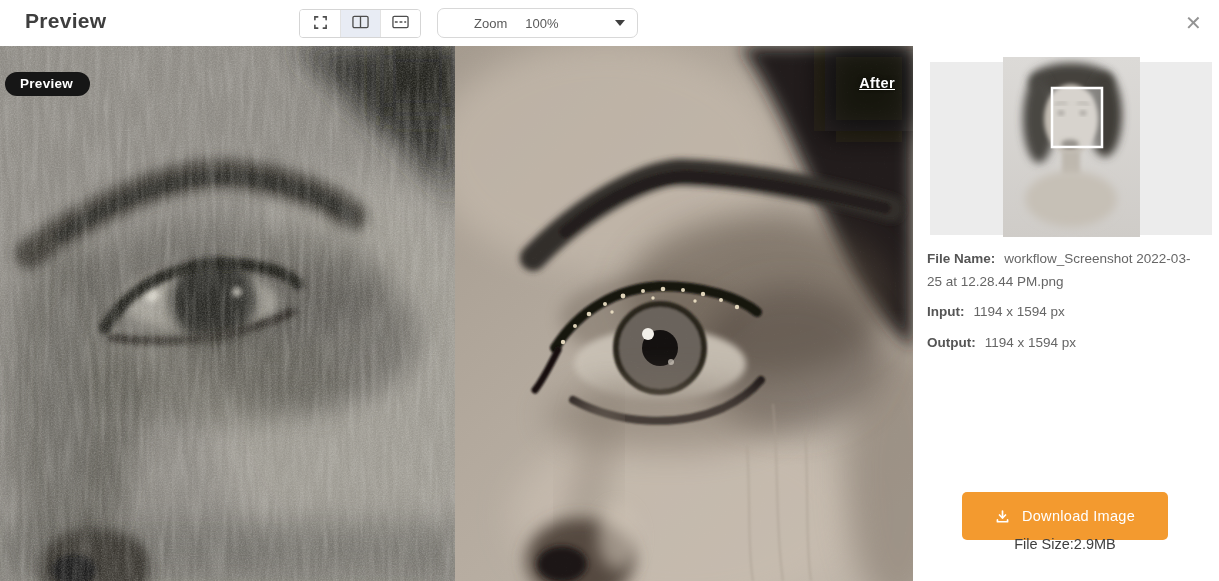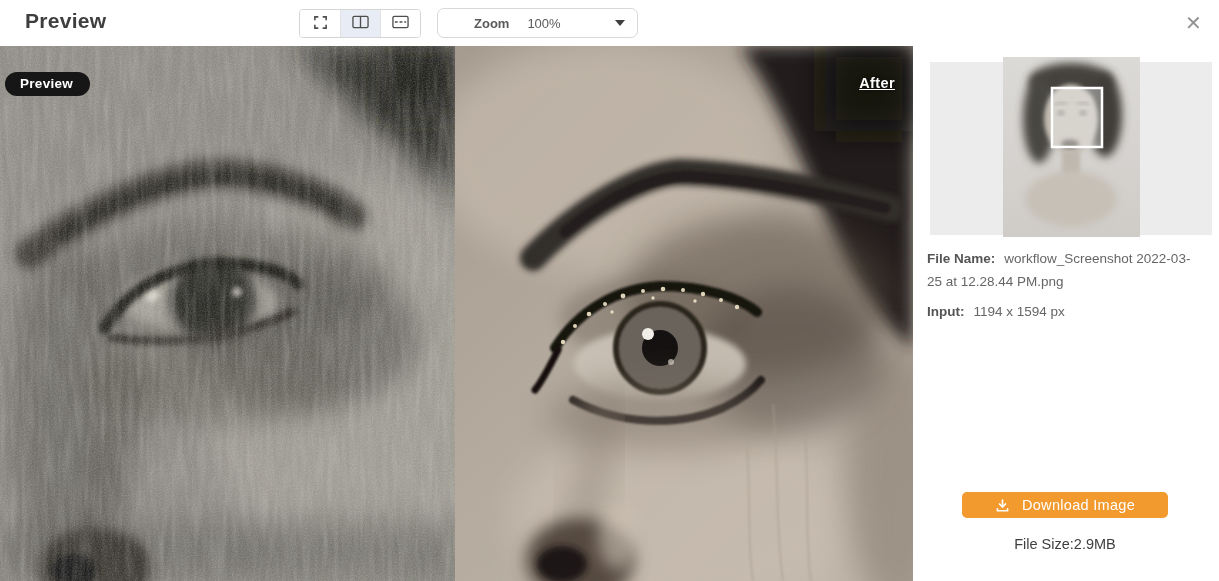--- a/index.html
+++ b/index.html
@@ -11,21 +11,21 @@
   .header{position:absolute;left:0;top:0;width:1219px;height:46px;background:#fff;z-index:5;}
   .title{position:absolute;left:25px;top:9px;font-size:21px;font-weight:bold;color:#3e3e3e;letter-spacing:.3px;}
   .seggroup{position:absolute;left:299px;top:9px;height:29px;display:flex;border:1px solid #d5d5d5;
             border-radius:4px;overflow:hidden;background:#fff;box-sizing:border-box;}
   .seg{width:40px;height:27px;display:flex;align-items:center;justify-content:center;background:#fff;
        border:none;border-left:1px solid #e2e2e2;padding:0;cursor:pointer;}
   .seg:first-child{border-left:none;}
   .seg.selected{background:#e8ecf4;}
   .zoombox{position:absolute;left:437px;top:8px;width:201px;height:30px;border:1px solid #d8d8d8;
            border-radius:7px;display:flex;align-items:center;box-sizing:border-box;background:#fff;cursor:pointer;}
-  .zoombox .zlabel{margin-left:36px;font-size:13px;color:#5a5a5a;font-weight:bold;}
+  .zoombox .zlabel{margin-left:36px;font-size:13px;color:#5a5a5a;}
   .zoombox .zvalue{margin-left:18px;font-size:13px;color:#5a5a5a;}
   .caret{margin-left:auto;margin-right:12px;width:0;height:0;border-left:5px solid transparent;
          border-right:5px solid transparent;border-top:6px solid #3f3f3f;}
   .closebtn{position:absolute;right:12px;top:8px;width:28px;height:28px;border:none;background:transparent;
             font-size:20px;color:#939393;cursor:pointer;line-height:28px;text-align:center;font-weight:400;}
 
   
   .compare{position:absolute;left:0;top:46px;width:913px;height:535px;}
   .pane{position:absolute;top:0;height:535px;overflow:hidden;}
   .pane.before{left:0;width:455px;}
@@ -39,21 +39,21 @@
   
   .sidebar{position:absolute;left:913px;top:46px;width:306px;height:535px;background:#fff;padding-left:39px;}
   .thumbpanel{position:absolute;left:17px;top:16px;width:282px;height:173px;background:#ececec;}
   .thumbwrap{position:absolute;left:90px;top:11px;width:137px;height:180px;}
   .thumbwrap svg{width:100%;height:100%;display:block;}
 
   .info{position:absolute;left:14px;top:201px;width:272px;}
   .info p{margin:0 0 7px 0;font-size:13.5px;line-height:1.72;color:#666;}
   .info .lbl{font-weight:bold;color:#555;margin-right:9px;}
 
-  .dlbtn{position:absolute;left:49px;top:446px;width:206px;height:26px;background:#F39A2F;border:none;
+  .dlbtn{position:absolute;left:49px;top:446px;width:206px;height:48px;background:#F39A2F;border:none;
          border-radius:5px;color:#fff;font-size:14.5px;font-family:"Liberation Sans",sans-serif;
          display:flex;align-items:center;justify-content:center;gap:12px;cursor:pointer;letter-spacing:.3px;}
   .filesize{position:absolute;left:49px;top:490px;width:206px;text-align:center;font-size:14.5px;color:#3f3f3f;}
 </style>
 </head>
 <body>
 
 <div class="app">
 
   <div class="header">
@@ -261,20 +261,23 @@
       </svg>
     </div>
 
     <div class="info">
       <p>
         <span class="lbl">File Name:</span><span>workflow_Screenshot 2022-03-25 at 12.28.44 PM.png</span>
       </p>
       <p>
         <span class="lbl">Input:</span><span>1194 x 1594 px</span>
       </p>
+      <p>
+        <span class="lbl">Output:</span><span>1194 x 1594 px</span>
+      </p>
     </div>
 
     <button class="dlbtn">
       <span style="display:flex;">
         <svg width="15" height="15" viewBox="0 0 16 16">
           <g stroke="#fff" stroke-width="1.8" fill="none" stroke-linecap="round" stroke-linejoin="round">
             <path d="M8 2.2v7.2"></path>
               <path d="M4.8 6.4L8 9.6l3.2-3.2"></path>
               <path d="M2.6 11.6v2h10.8v-2"></path>
           </g>

